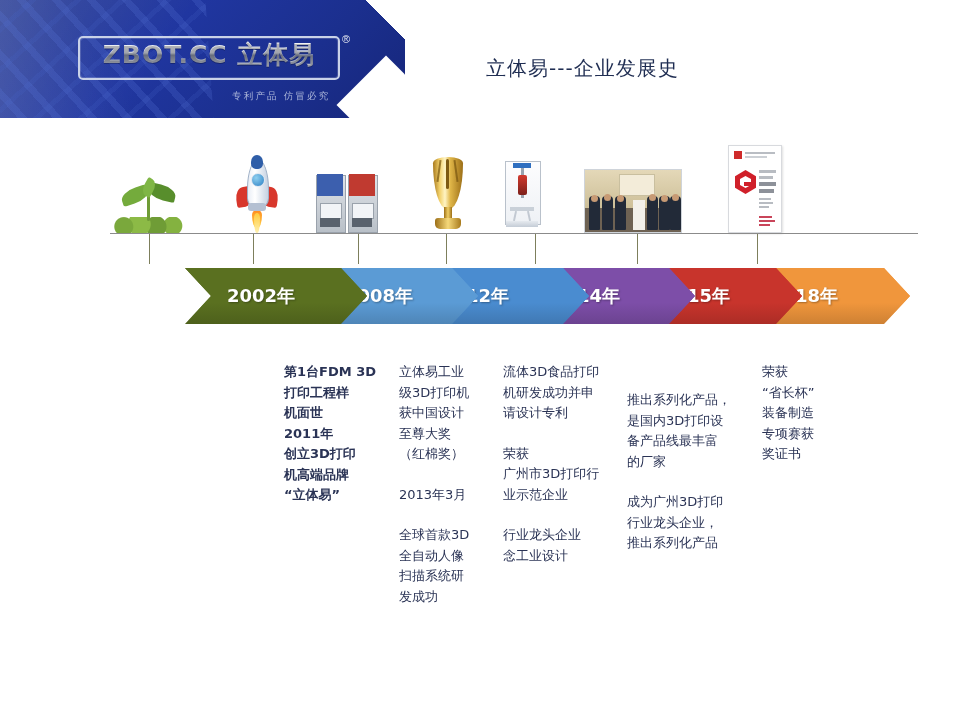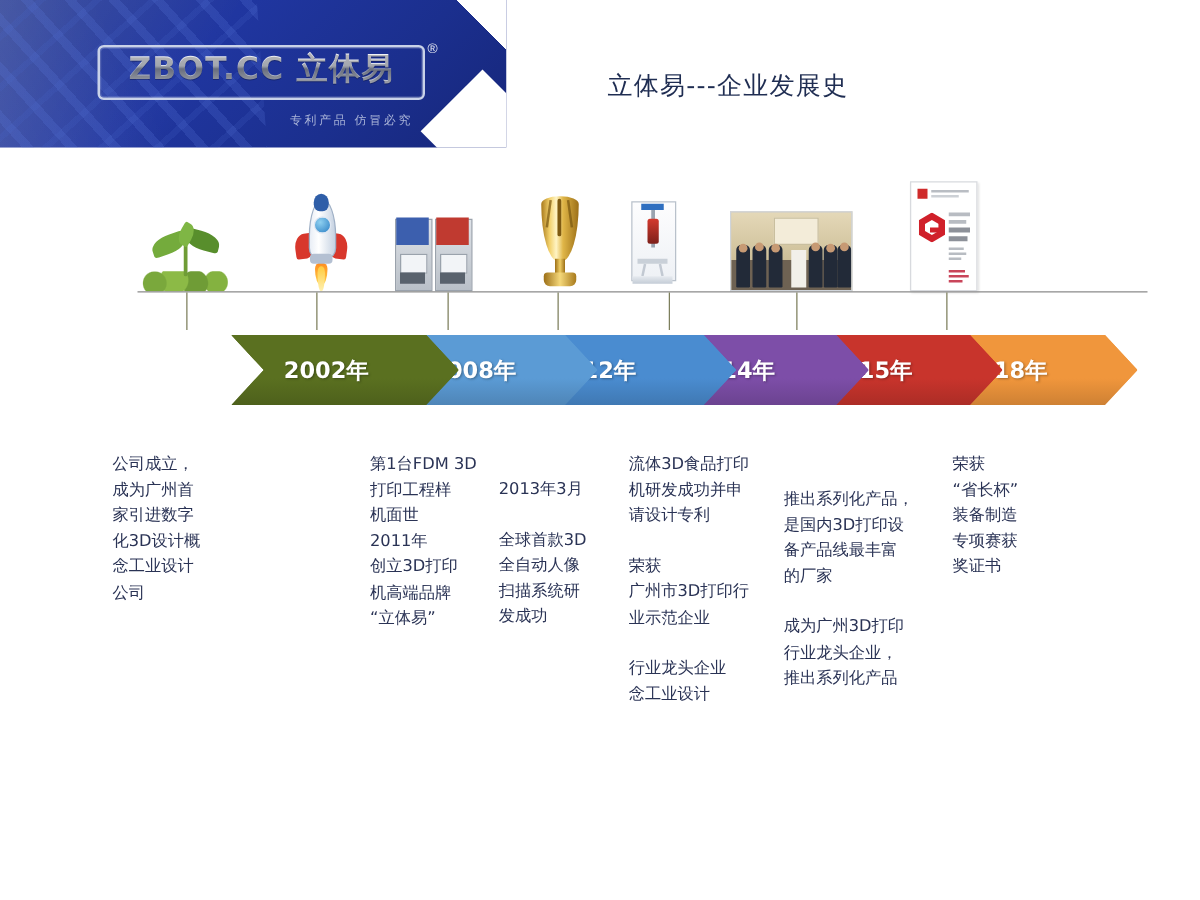--- a/index.html
+++ b/index.html
@@ -334,27 +334,25 @@
     </div>
     <div class="chev" style="left: 620px; width: 140px; padding-left: 42px; background: linear-gradient(rgb(200, 52, 44) 0%, rgb(200, 52, 44) 62%, rgba(0, 0, 0, 0.14) 100%), rgb(200, 52, 44); z-index: 15;">
       <span>2015年</span>
     </div>
     <div class="chev" style="left: 728px; width: 140px; padding-left: 42px; background: linear-gradient(rgb(240, 150, 60) 0%, rgb(240, 150, 60) 62%, rgba(0, 0, 0, 0.14) 100%), rgb(240, 150, 60); z-index: 14;">
       <span>2018年</span>
     </div>
   </div>
 
   <div class="cols">
-    <div class="col" style="left:90px;width:98px;">
-        <p><span>公司成立，</span><br><span>成为广州首</span><br><span>家引进数字</span><br><span>化3D设计概</span><br><span>念工业设计</span><br><span>公司</span></p>
-      </div>
-    <div class="col" style="left:296px;width:112px;">
+    <div class="col" style="left:284px;width:112px;font-weight:bold;">
         <p><span>第1台FDM  3D</span><br><span>打印工程样</span><br><span>机面世</span><br><span>2011年</span><br><span>创立3D打印</span><br><span>机高端品牌</span><br><span>“立体易”</span></p>
       </div>
     <div class="col" style="left:399px;width:100px;">
+        <p><span>立体易工业</span><br><span>级3D打印机</span><br><span>获中国设计</span><br><span>至尊大奖</span><br><span>（红棉奖）</span></p>
         <p class="gap"><span>2013年3月</span></p>
         <p class="gap"><span>全球首款3D</span><br><span>全自动人像</span><br><span>扫描系统研</span><br><span>发成功</span></p>
       </div>
     <div class="col" style="left:503px;width:118px;">
         <p><span>流体3D食品打印</span><br><span>机研发成功并申</span><br><span>请设计专利</span></p>
         <p class="gap"><span>荣获</span><br><span>广州市3D打印行</span><br><span>业示范企业</span></p>
         <p class="gap"><span>行业龙头企业</span><br><span>念工业设计</span></p>
       </div>
     <div class="col" style="left:627px;width:124px;margin-top:28px;">
         <p><span>推出系列化产品，</span><br><span>是国内3D打印设</span><br><span>备产品线最丰富</span><br><span>的厂家</span></p>

